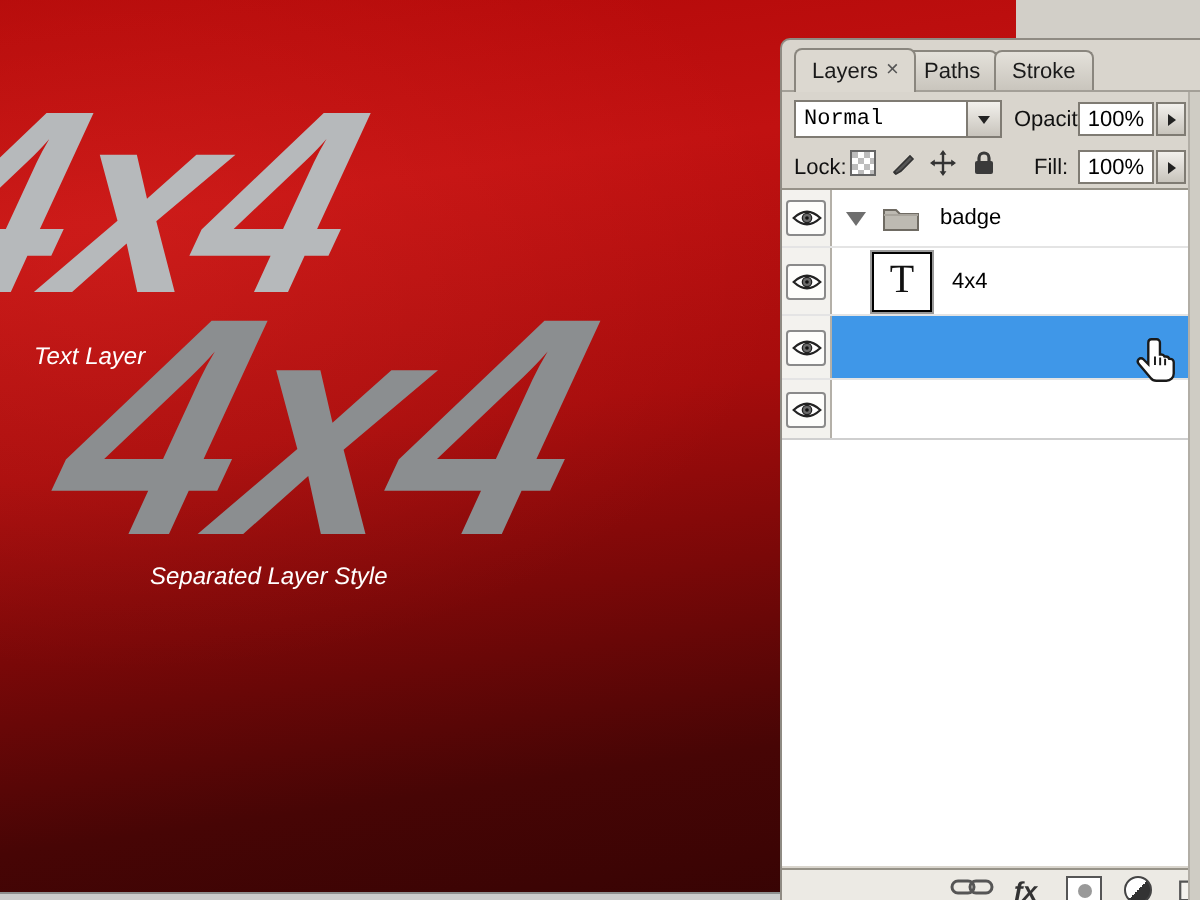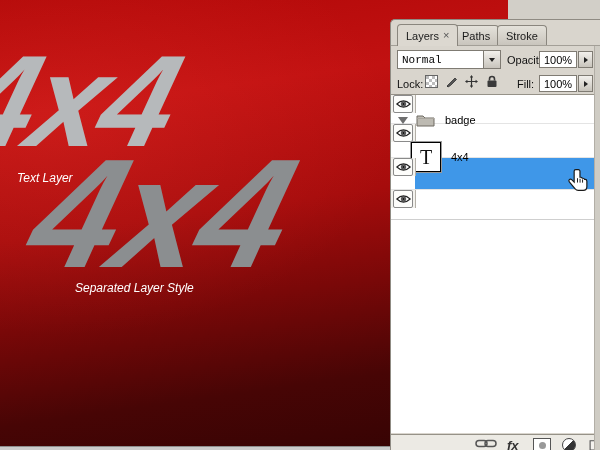--- a/index.html
+++ b/index.html
@@ -53,21 +53,21 @@
     border:1px solid #7f7b73;box-sizing:border-box;display:flex;align-items:center;justify-content:center;}
   .spin.op{top:5px;} .spin.fi{top:29px;}
   .lockicons{position:absolute;left:34px;top:29px;display:flex;gap:7px;align-items:center;}
   .lk{width:13px;height:13px;display:flex;align-items:center;justify-content:center;}
   .lk-checker{width:11px;height:11px;border:1px solid #666;
     background:repeating-conic-gradient(#ffffff 0% 25%,#bdbdbd 25% 50%) 0 0/6px 6px;}
   .divider{position:absolute;left:0;top:74px;width:100%;height:1px;background:#969288;}
 
   
   .list{position:absolute;left:0;top:75px;width:205px;height:338px;background:#ffffff;}
-  .row{position:relative;display:flex;align-items:flex-start;border-bottom:1px solid #e4e4e4;flex-direction:column;}
+  .row{position:relative;display:flex;align-items:center;border-bottom:1px solid #e4e4e4;}
   .row .fill-area{position:absolute;left:24px;top:0;right:0;bottom:0;}
   .row.selected .fill-area{background:#3f97e8;}
   .eyecol{width:24px;align-self:stretch;display:flex;align-items:center;justify-content:center;
     border-right:1px solid #b4b0a8;background:#f3f2ee;z-index:1;}
   .eyebox{width:18px;height:16px;border:1px solid #8a8a8a;border-radius:2px;background:#fdfdfb;
     display:flex;align-items:center;justify-content:center;}
   .rowbody{position:relative;z-index:1;display:flex;align-items:center;flex:1;height:100%;}
   .tri{margin-left:7px;width:0;height:0;}
   .tri.down{border-left:5px solid transparent;border-right:5px solid transparent;border-top:7px solid #6e6e6e;}
   .tri.right{border-top:5px solid transparent;border-bottom:5px solid transparent;border-left:7px solid #6e6e6e;}

